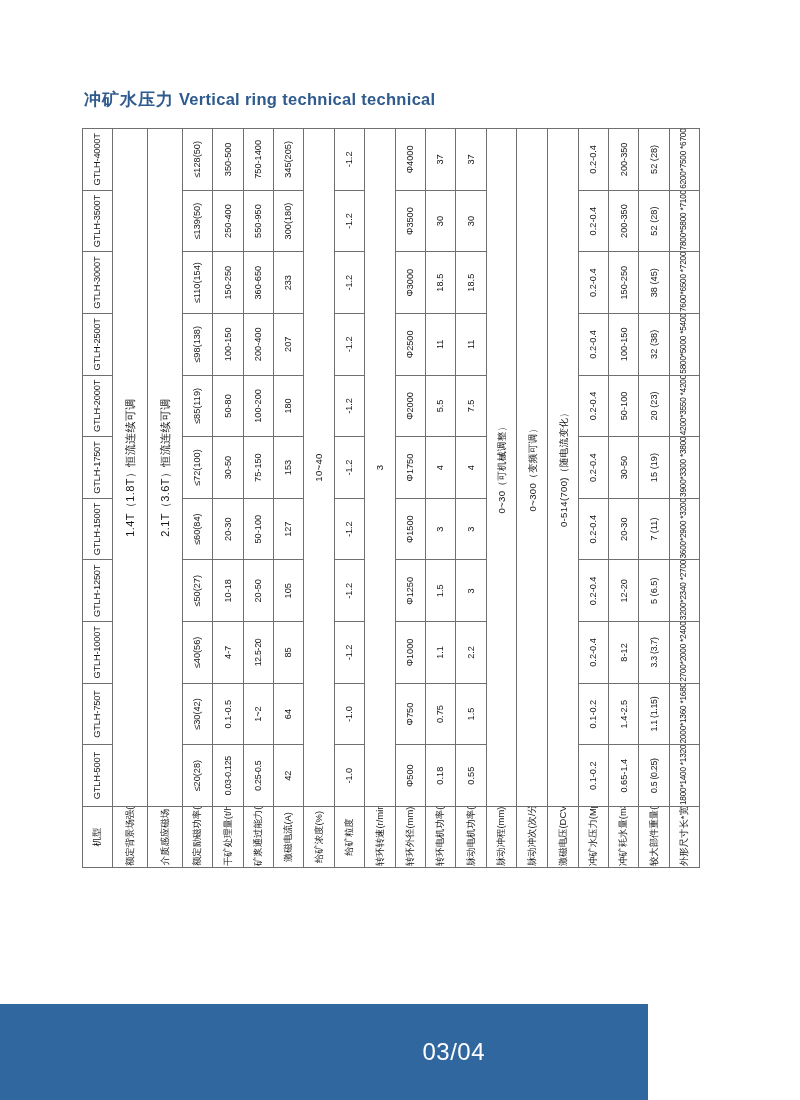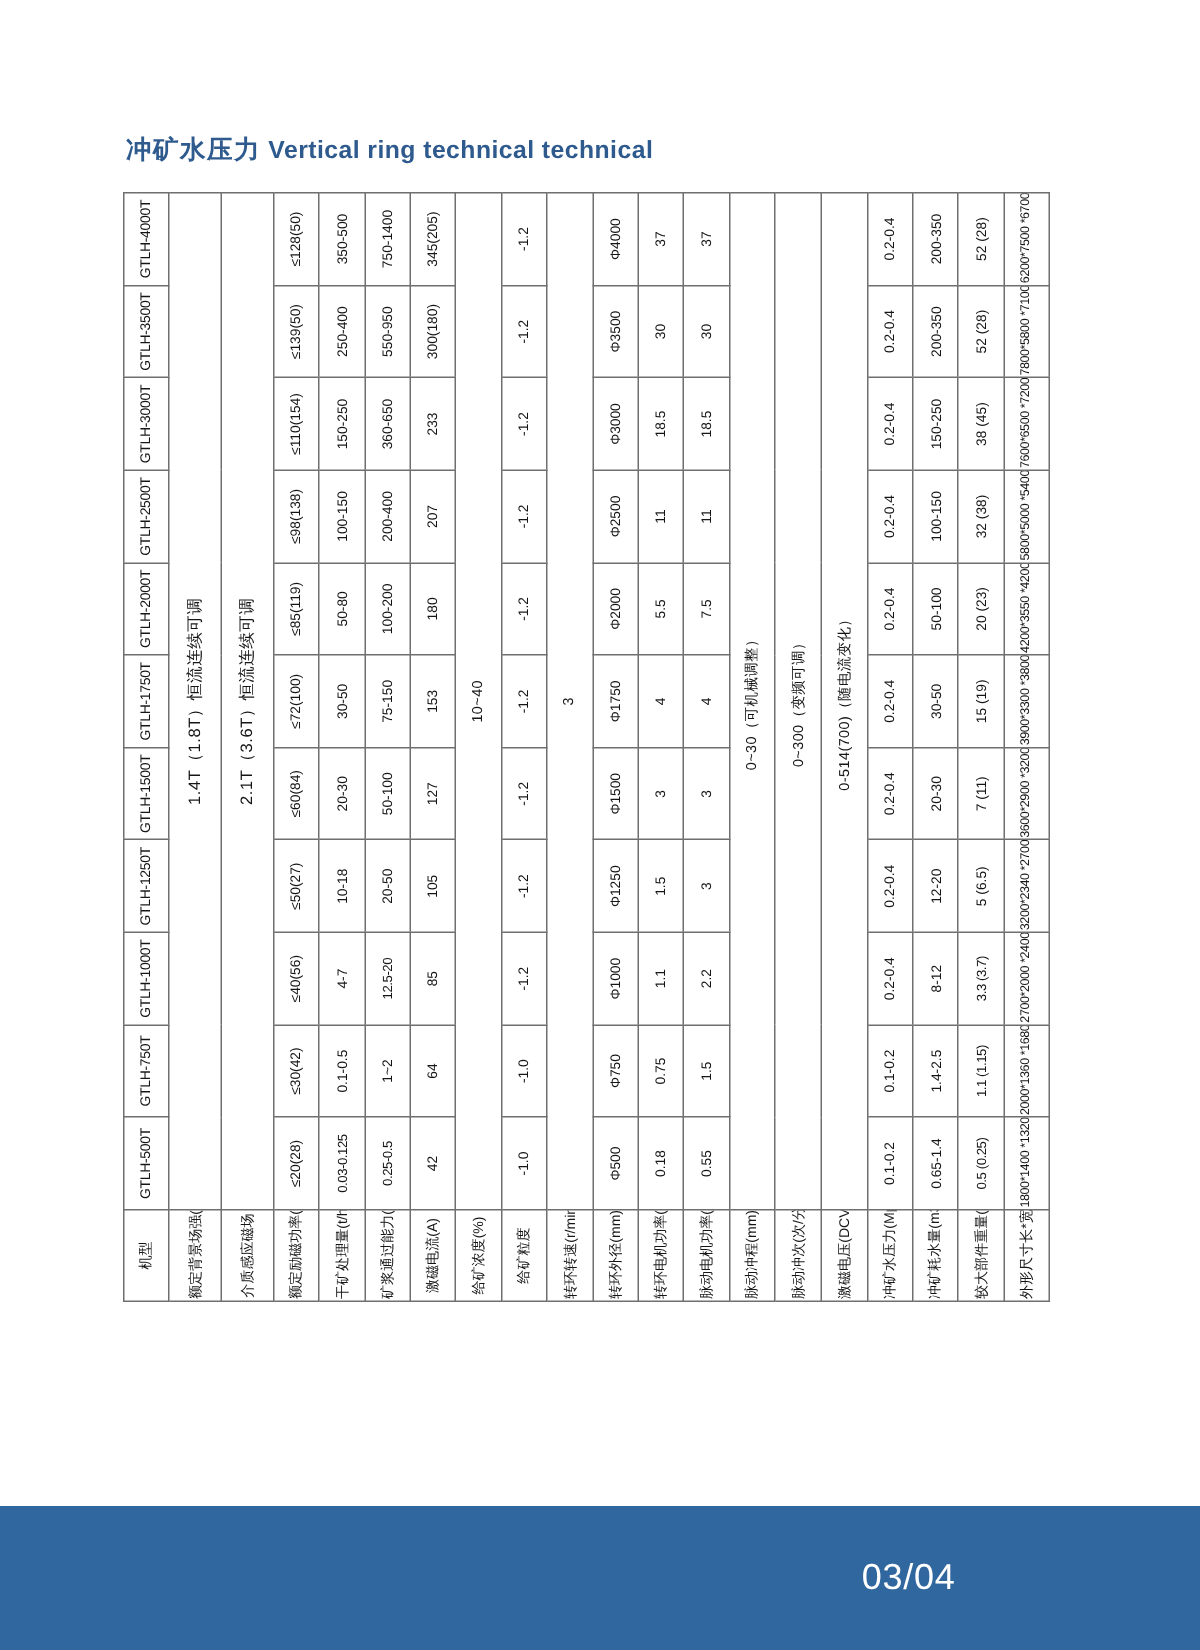--- a/index.html
+++ b/index.html
@@ -83,21 +83,21 @@
     font-size:8.4px;
     line-height:1.25;
     letter-spacing:-0.3px;
   }
   td.tight{letter-spacing:-0.3px;font-size:8.8px;}
 
   
   .footer-bar{
     position:absolute;
     left:0; bottom:0;
-    width:800px; height:96px;
+    width:648px; height:96px;
     background:#31679f;
   }
   .footer-page{
     position:absolute;
     right:163px;
     top:34px;
     color:#ffffff;
     font-size:24px;
     letter-spacing:0.5px;
   }

